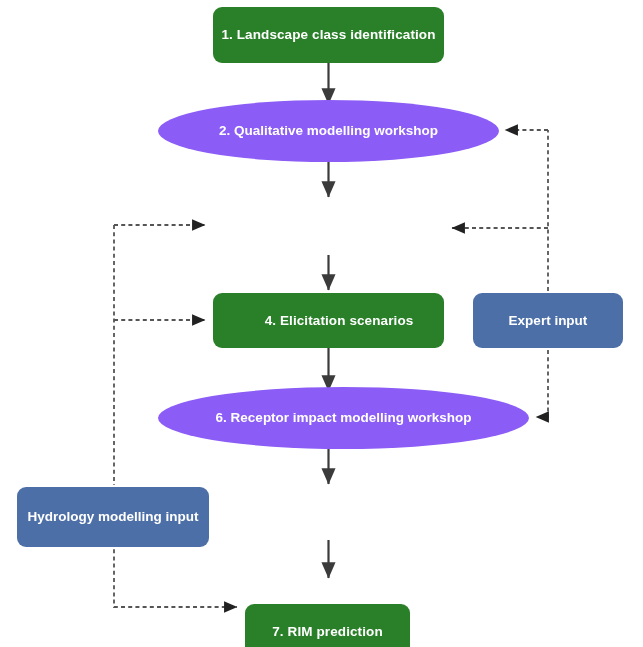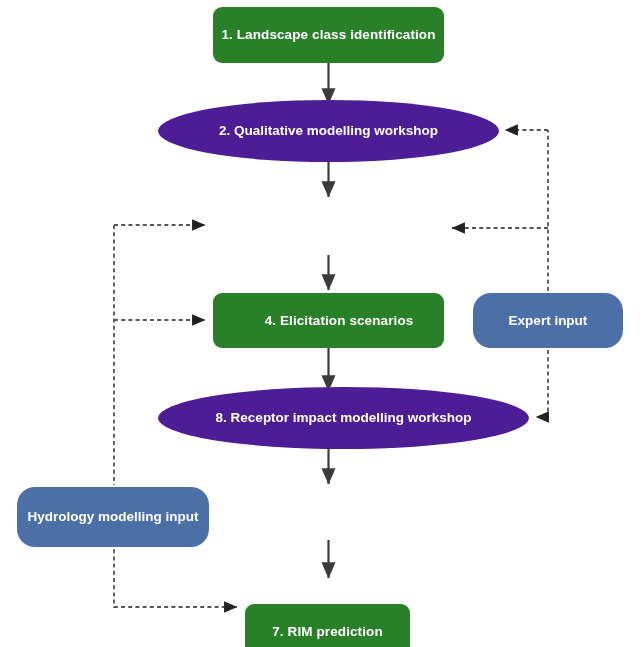--- a/index.html
+++ b/index.html
@@ -22,27 +22,27 @@
     line-height:1.15;
   }
   .proc{
     background:#2a8029;
     border-radius:9px;
     font-size:13.5px;
     letter-spacing:0.1px;
     text-align:center;
   }
   .workshop{
-    background:#4c1d95;
+    background:#8b5cf6;
     border-radius:50%;
     font-size:13.5px;
   }
   .input{
     background:#4d6fa8;
-    border-radius:18px;
+    border-radius:9px;
     font-size:13.5px;
     padding:0 10px;
   }
 </style>
 </head>
 <body>
 
 <div id="canvas">
 
   <svg id="wires" viewBox="0 0 643 647" xmlns="http://www.w3.org/2000/svg">
@@ -91,21 +91,21 @@
   <div class="node workshop" style="left:158px;top:100px;width:341px;height:62px;">
     <span>2. Qualitative modelling workshop</span>
   </div>
 
 
   <div class="node proc" style="left:213px;top:293px;width:231px;height:55px;padding-left:21px;">
     <span>4. Elicitation scenarios</span>
   </div>
 
   <div class="node workshop" style="left:158px;top:387px;width:371px;height:62px;">
-    <span>8. Receptor impact modelling workshop</span>
+    <span>6. Receptor impact modelling workshop</span>
   </div>
 
 
   <div class="node proc" style="left:245px;top:604px;width:165px;height:56px;">
     <span>7. RIM prediction</span>
   </div>
 
   <div class="node input" style="left:473px;top:293px;width:150px;height:55px;">
     <span>Expert input</span>
   </div>

